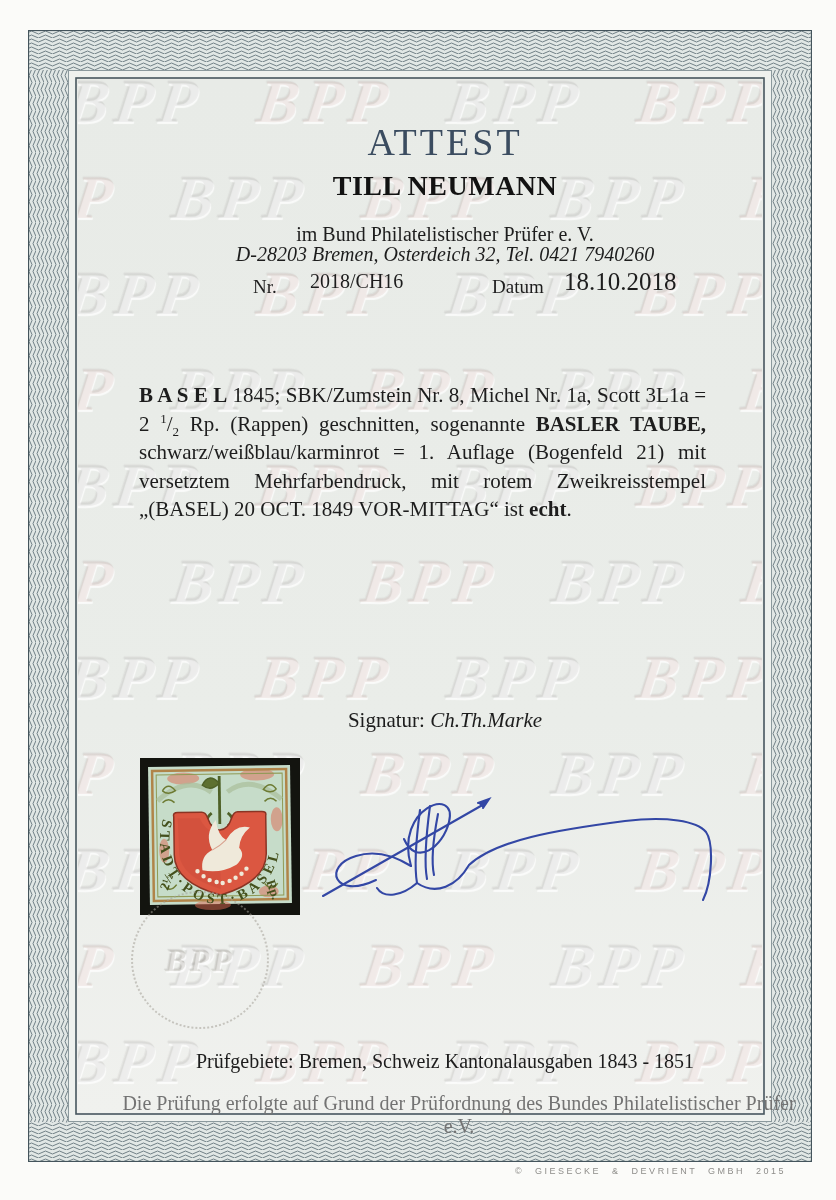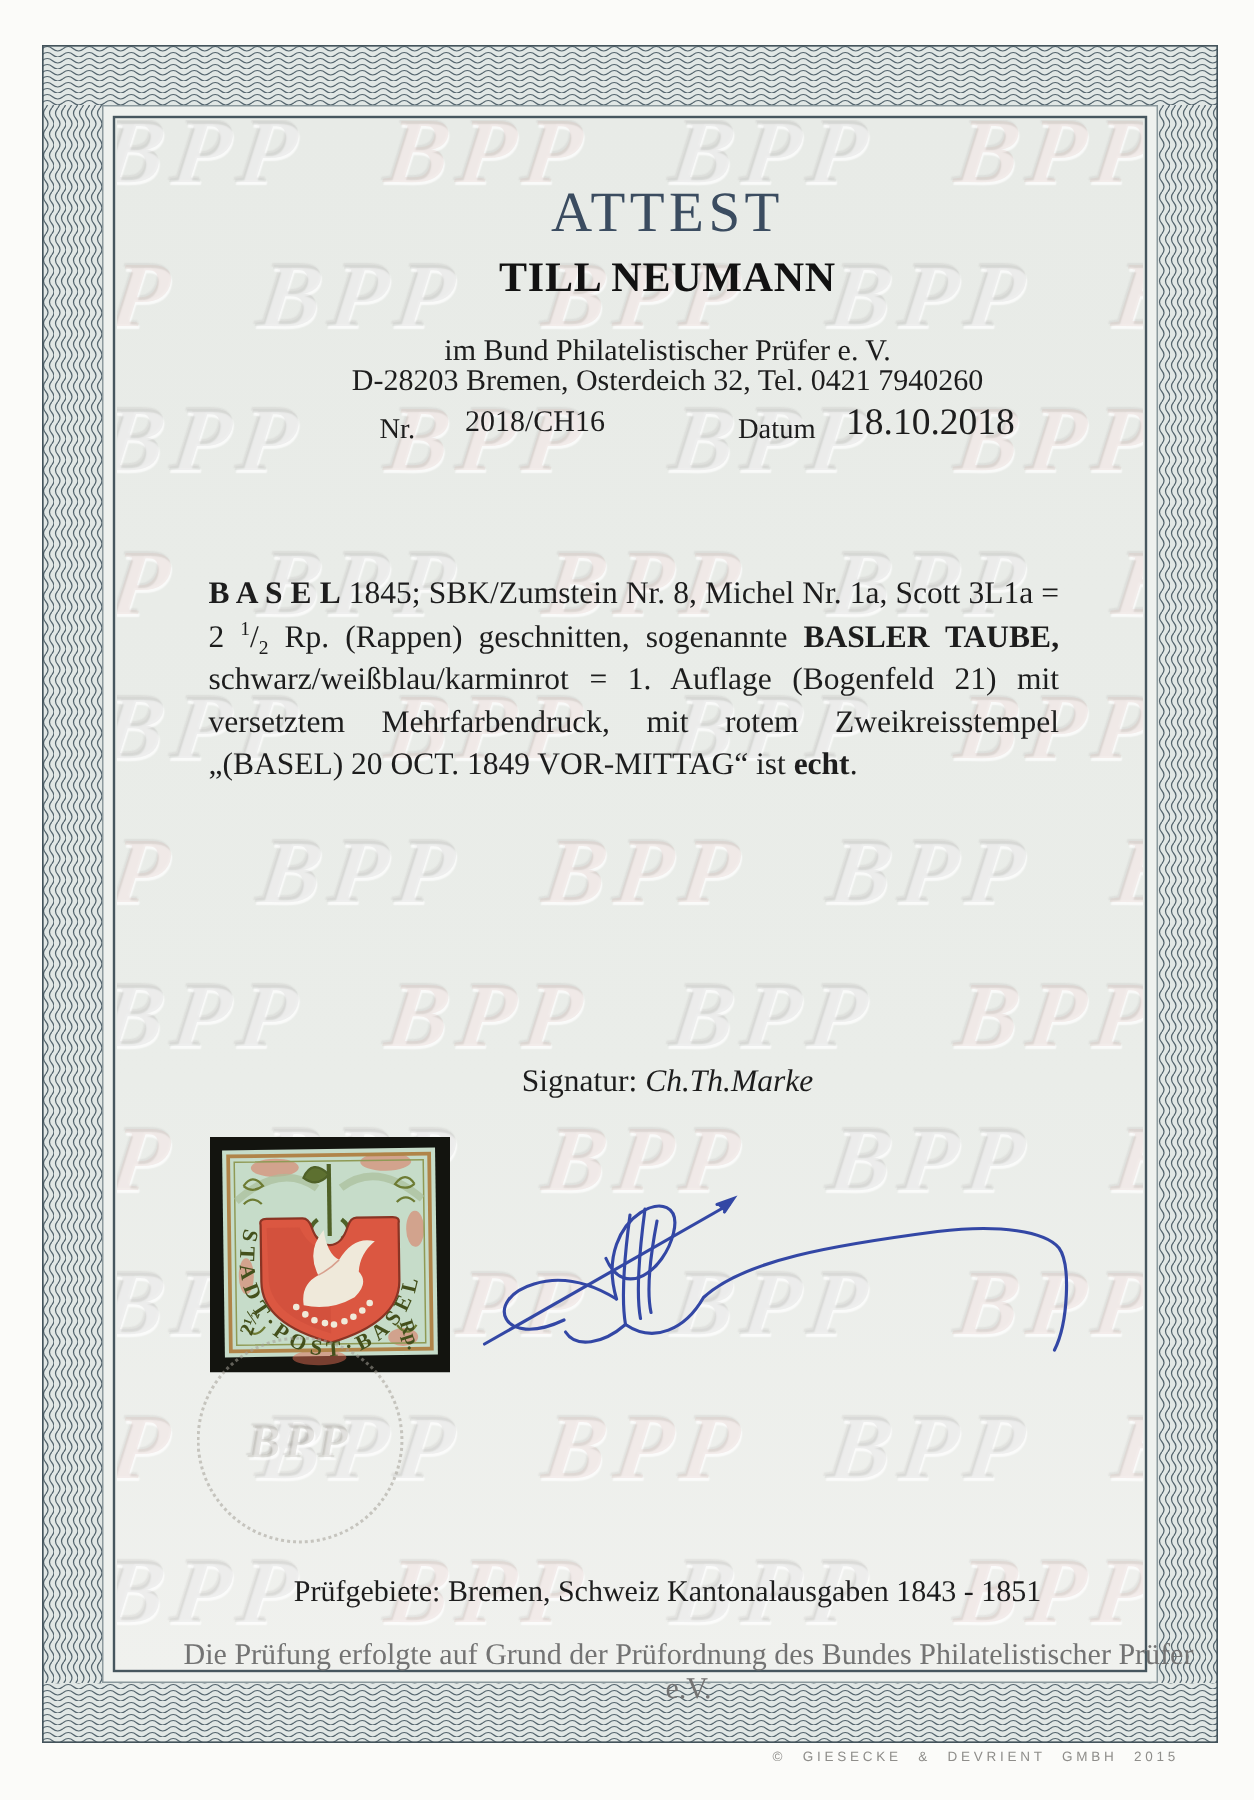--- a/index.html
+++ b/index.html
@@ -10,21 +10,21 @@
   .watermarks{position:absolute;left:78px;top:80px;width:684px;height:1032px;overflow:hidden;pointer-events:none;}
   .wm{position:absolute;font-style:italic;font-weight:bold;font-size:62px;letter-spacing:6px;
       transform:skewX(-8deg);
       text-shadow:1px 2px 1px rgba(255,255,255,0.75),-1px -1px 1px rgba(115,110,105,0.10);}
   .content{position:absolute;inset:0;}
   .center-band{position:absolute;left:76px;width:688px;text-align:center;padding-left:25px;}
   .attest{top:120px;font-size:38px;letter-spacing:3px;color:#3b4c60;}
   .pname{top:170px;font-size:28px;font-weight:bold;color:#121212;letter-spacing:0.5px;}
   .role{top:203px;font-size:19px;}
   .org{top:223px;font-size:20px;}
-  .addr{top:243px;font-size:20px;}
+  .addr{top:243px;font-size:20px;font-style:italic;}
   .nr-label{position:absolute;left:253px;top:276px;font-size:19px;}
   .nr-value{position:absolute;left:310px;top:270px;font-size:20px;}
   .dt-label{position:absolute;left:492px;top:276px;font-size:19px;}
   .dt-value{position:absolute;left:564px;top:268px;font-size:25px;}
   .para{position:absolute;left:139px;width:567px;margin:0;font-size:21px;line-height:1.36;
         text-align:justify;}
   .p1{top:381px;}
   .p2{top:527px;}
   .p3{top:617px;font-weight:bold;font-style:italic;}
   .sup{font-size:0.62em;vertical-align:super;line-height:0;}

